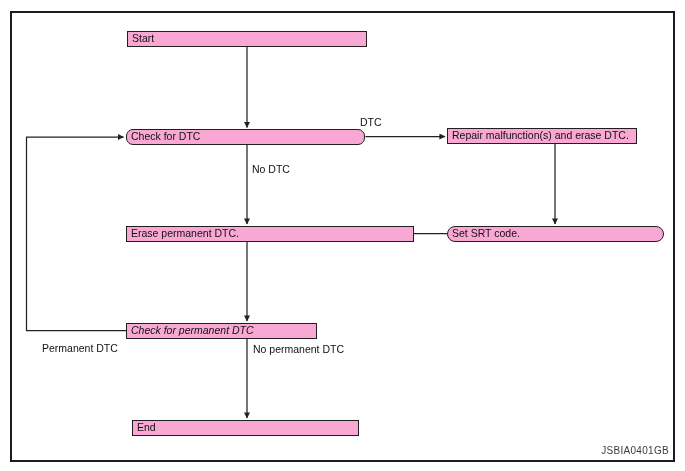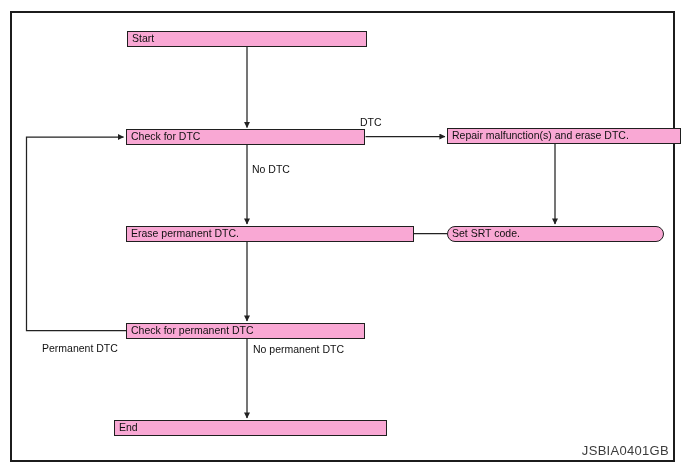--- a/index.html
+++ b/index.html
@@ -41,21 +41,21 @@
     position: absolute;
     font-size: 10.5px;
     color: #111111;
     white-space: nowrap;
     line-height: 11px;
   }
   .figure-code {
     position: absolute;
     top: 447px;
     right: 16px;
-    font-size: 13px;
+    font-size: 10px;
     letter-spacing: 0.3px;
     color: #3c3c3c;
     line-height: 8px;
   }
 </style>
 </head>
 <body>
 
 <div id="canvas">
 
@@ -72,31 +72,31 @@
     <line x1="247" y1="242" x2="247" y2="321" stroke="#222222" stroke-width="1.25" marker-end="url(#arrow)"></line>
     <line x1="247" y1="339" x2="247" y2="418" stroke="#222222" stroke-width="1.25" marker-end="url(#arrow)"></line>
     <line x1="365.5" y1="136.5" x2="445" y2="136.5" stroke="#222222" stroke-width="1.25" marker-end="url(#arrow)"></line>
     <line x1="555" y1="143.5" x2="555" y2="224" stroke="#222222" stroke-width="1.25" marker-end="url(#arrow)"></line>
     <line x1="447" y1="233.5" x2="367.5" y2="233.5" stroke="#222222" stroke-width="1.25" marker-end="url(#arrow)"></line>
     <polyline points="126,330.5 26.5,330.5 26.5,137 123.5,137" fill="none" stroke="#222222" stroke-width="1.25" marker-end="url(#arrow)"></polyline>
   </svg>
 
   <div class="node" style="left:127px; top:31px; width:240px;">Start</div>
 
-  <div class="node" style="left:126px; top:129px; width:239px;">Check for DTC</div>
+  <div class="node" style="left:126px; top:129px; width:239px;border-radius:7px;">Check for DTC</div>
 
-  <div class="node" style="left:447px; top:128px; width:234px;">Repair malfunction(s) and erase DTC.</div>
+  <div class="node" style="left:447px; top:128px; width:190px;">Repair malfunction(s) and erase DTC.</div>
 
   <div class="node" style="left:126px; top:226px; width:288px;">Erase permanent DTC.</div>
 
   <div class="node" style="left:447px; top:226px; width:217px;border-radius:8px;">Set SRT code.</div>
 
-  <div class="node" style="left:126px; top:323px; width:239px;">Check for permanent DTC</div>
+  <div class="node" style="left:126px; top:323px; width:191px;font-style:italic;">Check for permanent DTC</div>
 
-  <div class="node" style="left:114px; top:420px; width:273px;">End</div>
+  <div class="node" style="left:132px; top:420px; width:227px;">End</div>
 
   <span class="edge-label" style="left:360px; top:117px;">DTC</span>
 
   <span class="edge-label" style="left:252px; top:147px;margin-top:17px;">No DTC</span>
 
   <span class="edge-label" style="left:42px; top:315px;margin-top:28px;">Permanent DTC</span>
 
   <span class="edge-label" style="left:253px; top:344px;text-align:center;">No permanent DTC</span>
 
   <span class="figure-code">JSBIA0401GB</span>

